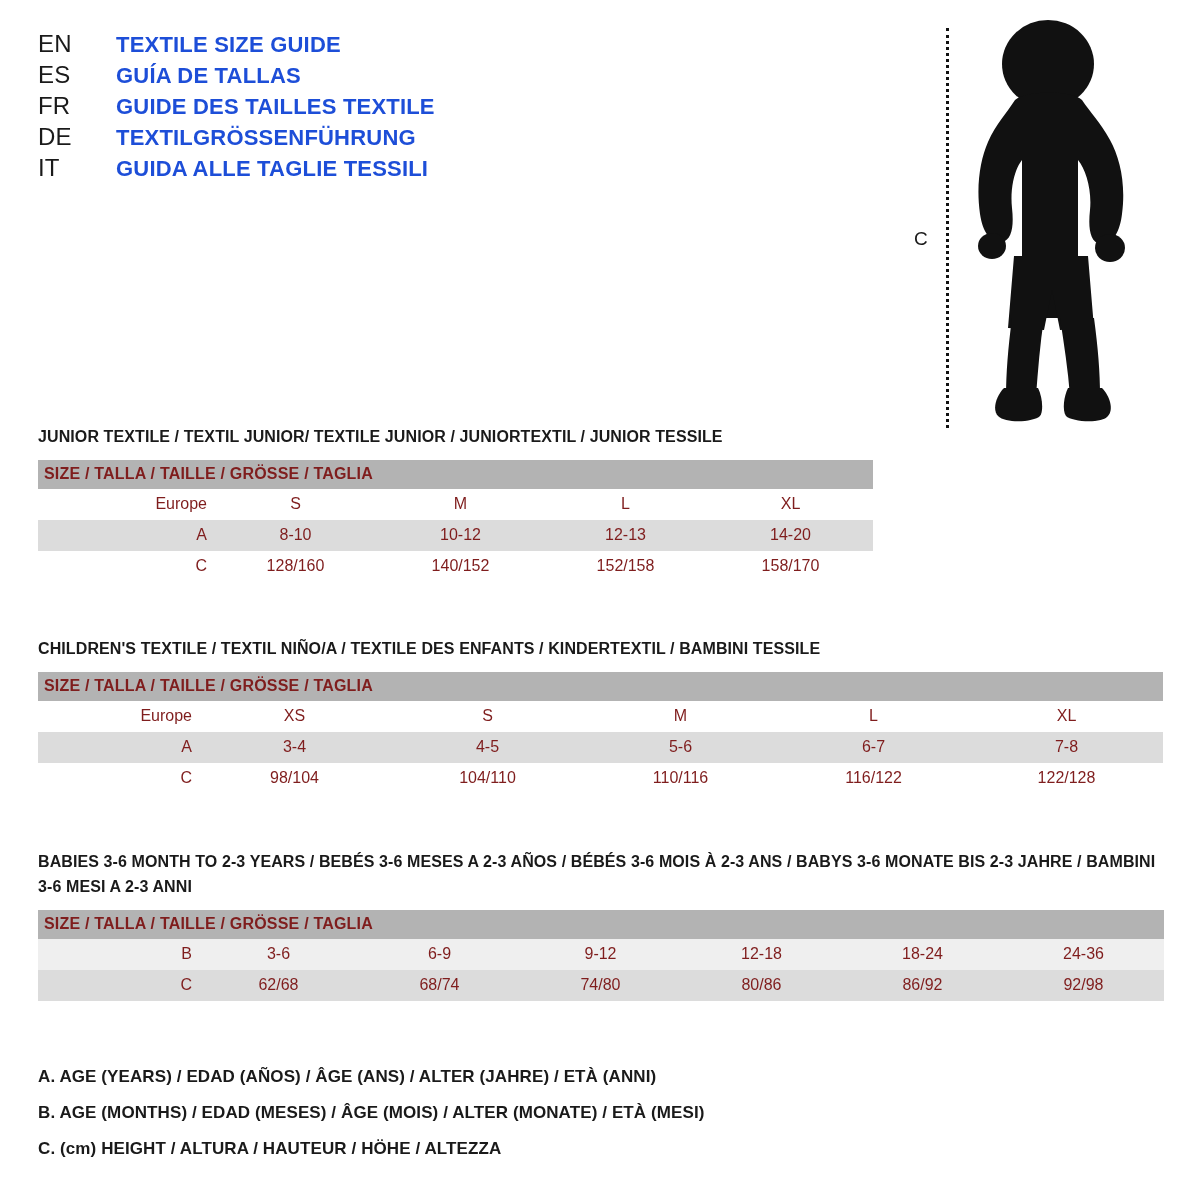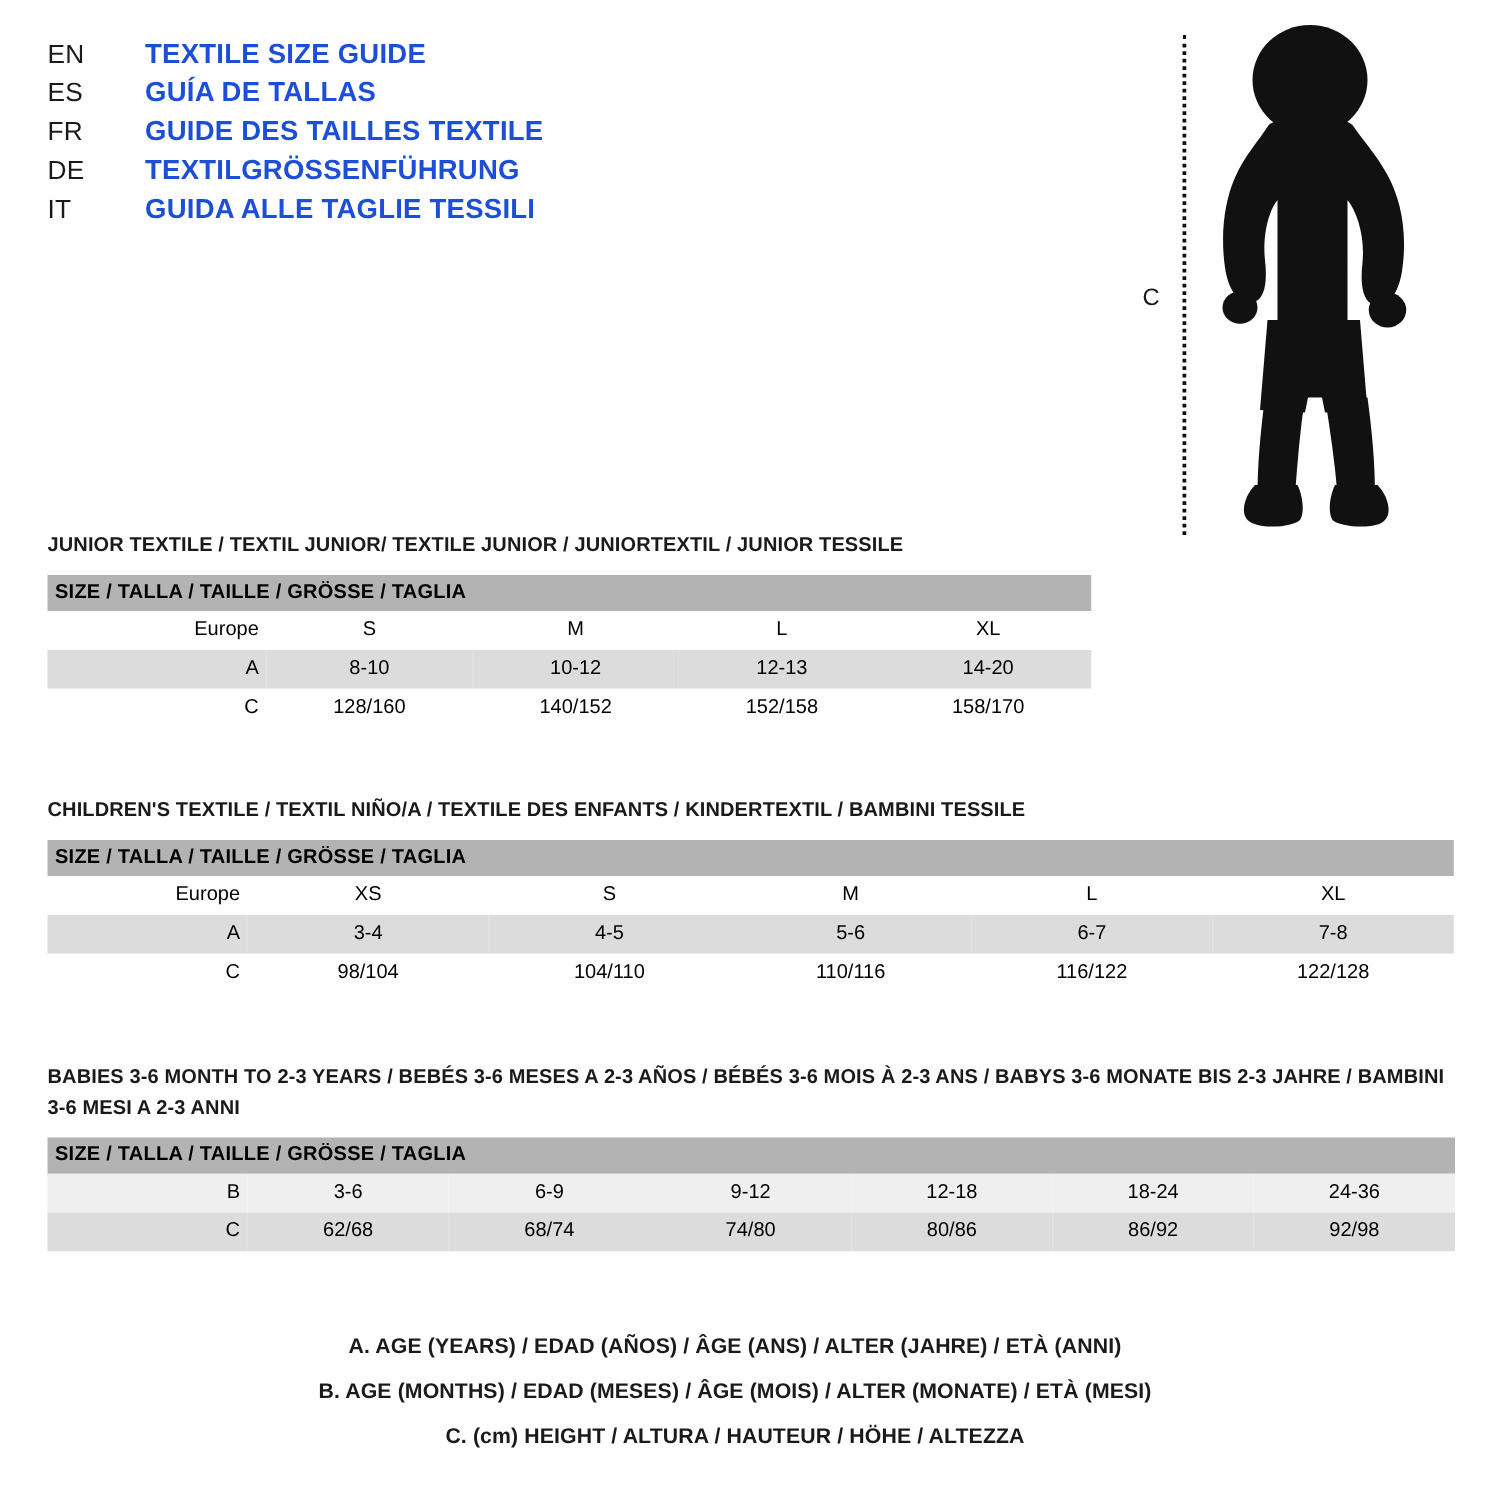--- a/index.html
+++ b/index.html
@@ -24,21 +24,21 @@
     left: 38px;
     width: 620px;
   }
   .lang-row {
     display: flex;
     align-items: baseline;
     height: 31px;
   }
   .lang-code {
     width: 78px;
-    font-size: 21px;
+    font-size: 24px;
     letter-spacing: 0.2px;
     color: #1a1a1a;
   }
   .lang-text {
     font-size: 22px;
     font-weight: bold;
     letter-spacing: 0.2px;
     color: #1d4ed8;
     text-transform: uppercase;
   }
@@ -86,21 +86,21 @@
     margin-bottom: 10px;
     line-height: 1.55;
     text-transform: uppercase;
   }
   table.sizes {
     border-collapse: collapse;
     table-layout: fixed;
   }
   table.sizes td {
     font-size: 16px;
-    color: #000000;
+    color: #7f1d1d;
     height: 31px;
     padding: 0 6px;
     vertical-align: middle;
   }
   td.label-col {
     text-align: right;
     padding-left: 6px;
   }
   td.val {
     text-align: center;
@@ -115,21 +115,20 @@
   tr.zebra-light td { background: #efefef; }
   tr.zebra-dark td  { background: #dcdcdc; }
   tr.zebra-white td { background: #ffffff; }
 
   
   .footnotes {
     position: absolute;
     left: 38px;
     top: 1068px;
     width: 1100px;
-    text-align: center;
   }
   .footnote {
     font-size: 17px;
     font-weight: bold;
     letter-spacing: 0.1px;
     color: #1a1a1a;
     line-height: 1.0;
     margin-bottom: 19px;
   }
 </style>

